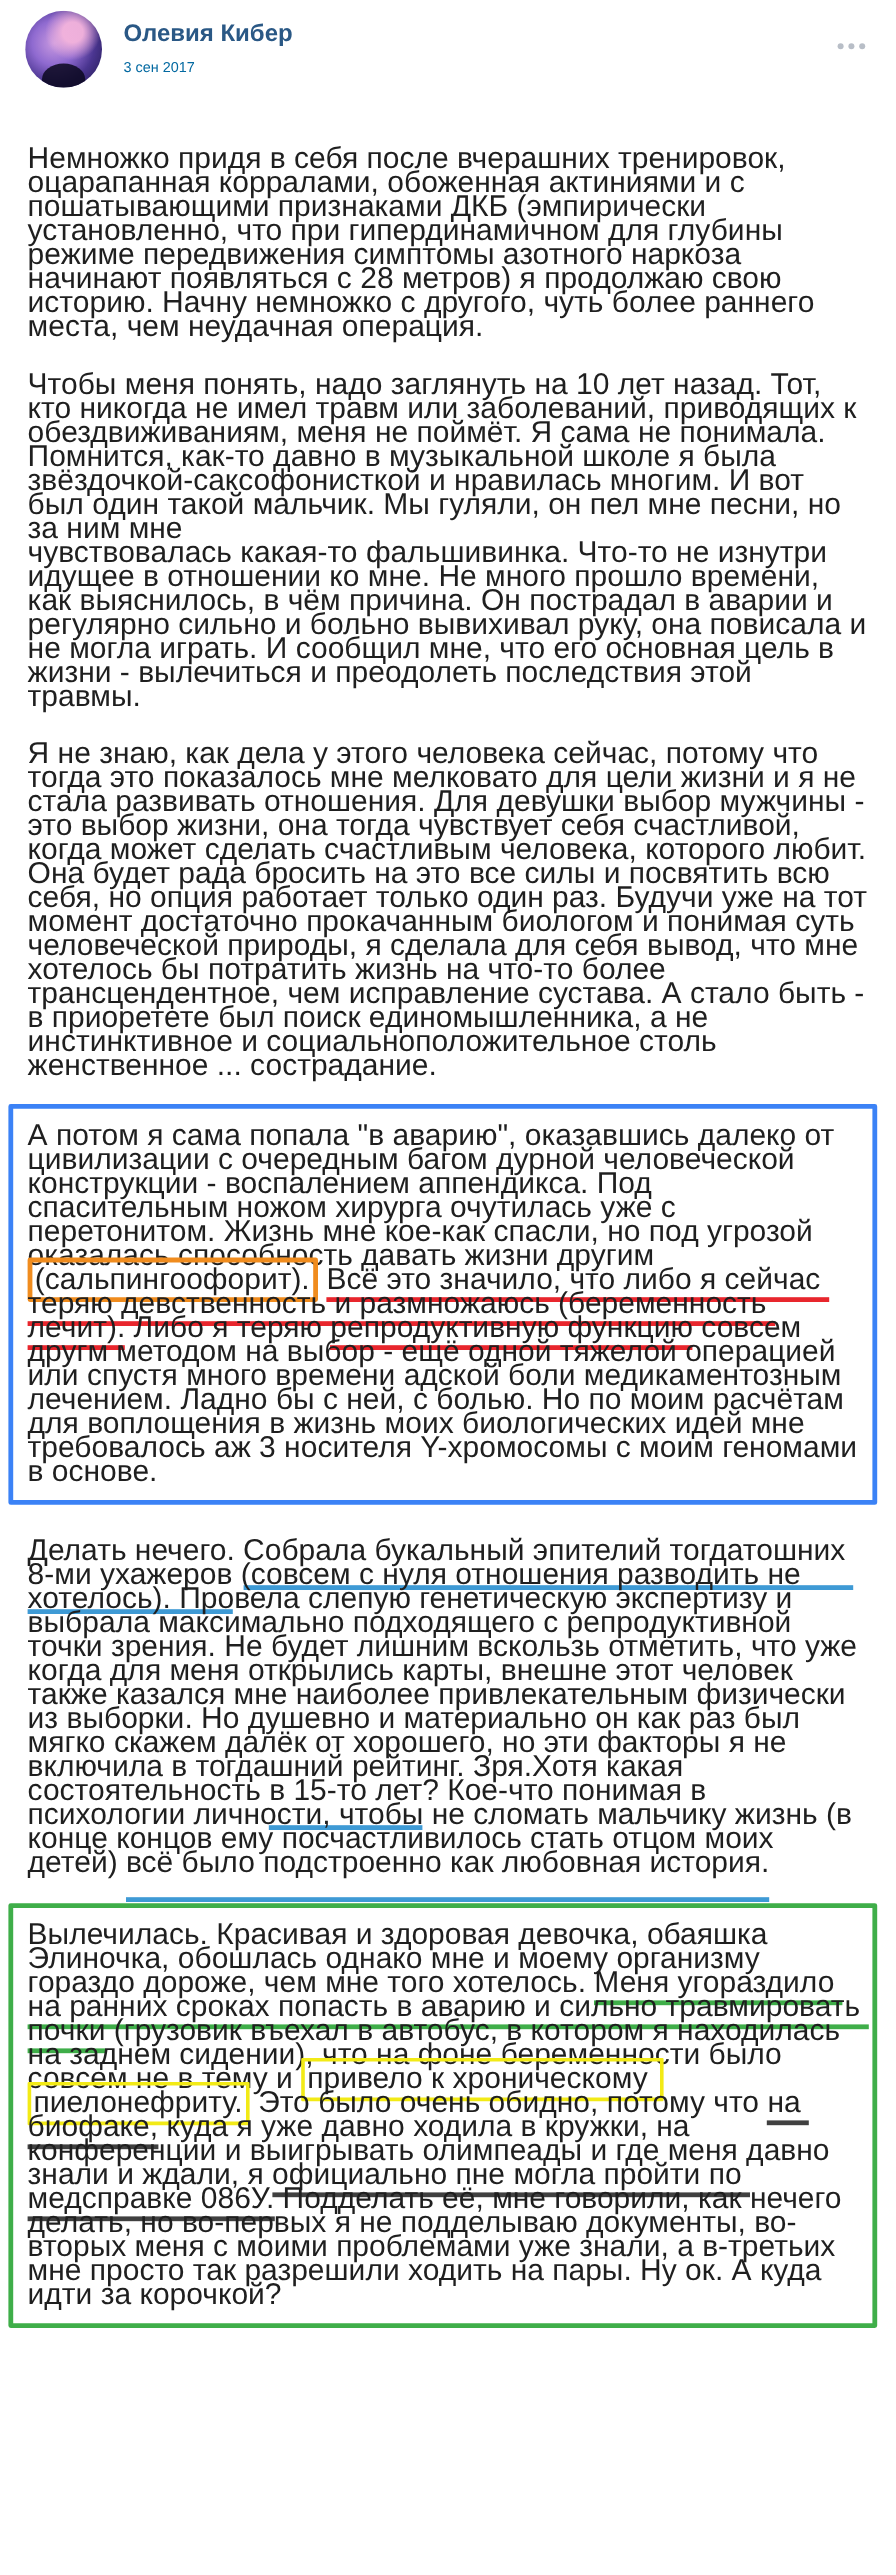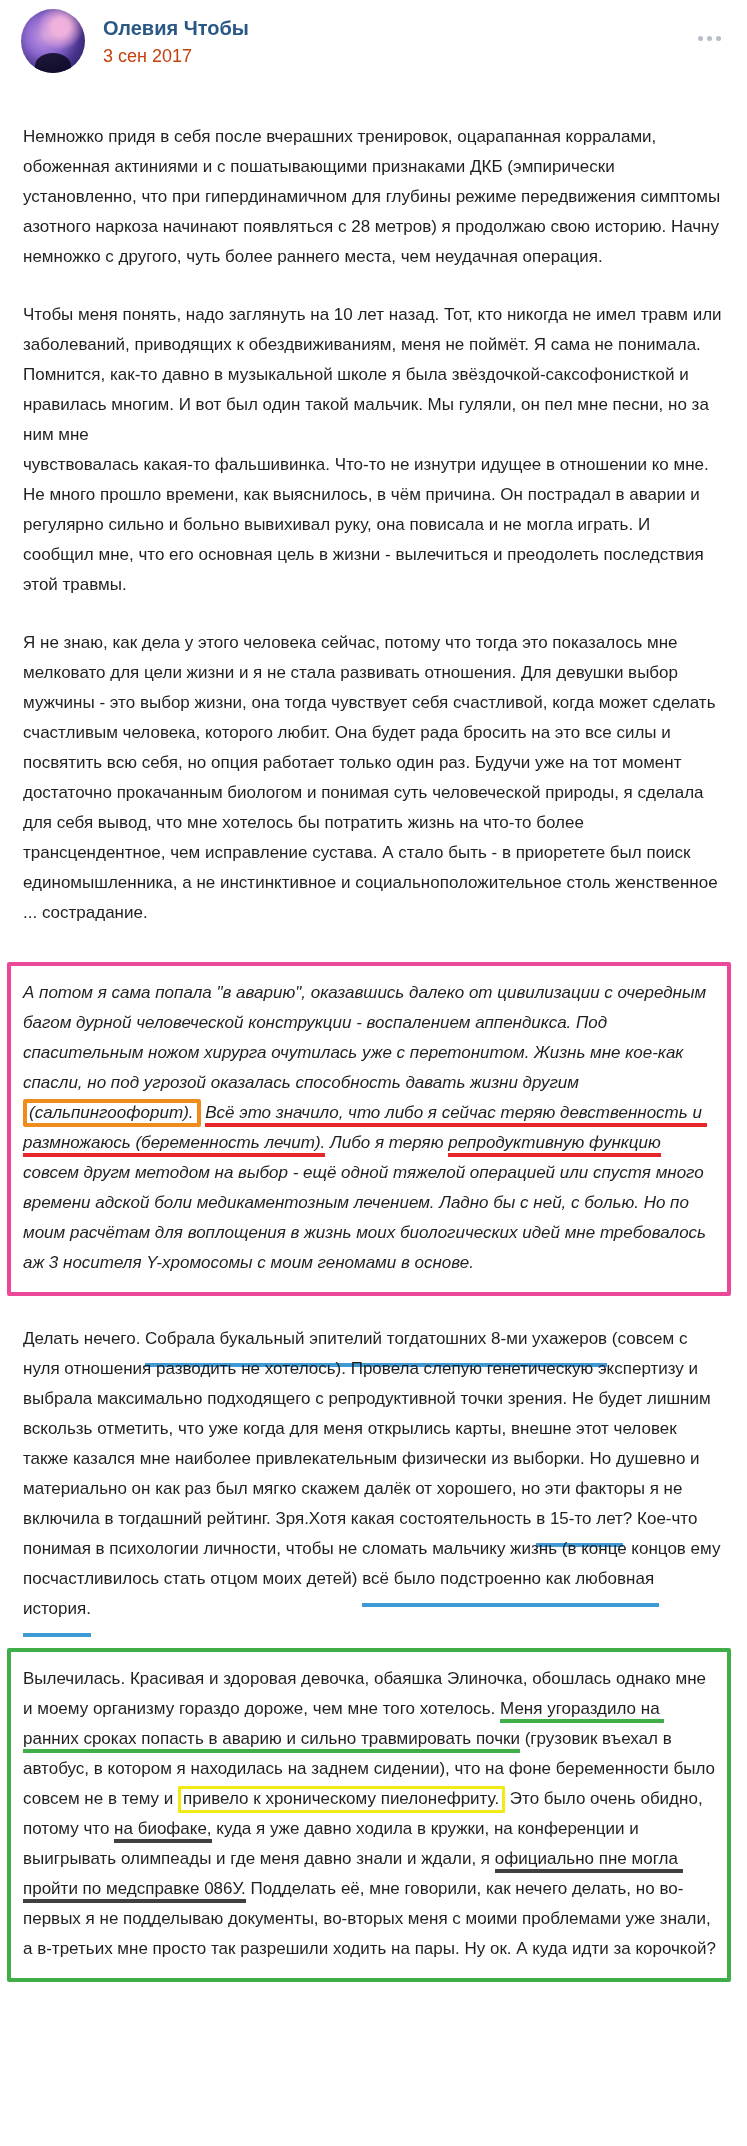--- a/index.html
+++ b/index.html
@@ -22,40 +22,40 @@
       radial-gradient(circle at 62% 28%, rgba(244,180,220,.95) 0 14%, rgba(244,180,220,0) 38%),
       radial-gradient(circle at 38% 42%, #c99ae0 0%, #8f6ad0 34%, #4a3590 62%, #1c1546 100%);
     overflow: hidden;
   }
   .avatar::after{ 
     content:""; position:absolute; left:14px; bottom:-6px; width:36px; height:26px;
     border-radius:50% 50% 0 0; background:rgba(10,8,30,.85);
   }
   .header-texts { padding-left: 82px; padding-top: 6px; }
   .author-name { color: #2a5885; font-weight: bold; font-size: 20px; line-height: 26px; }
-  .post-date { color: #c2410c; font-size: 18px; line-height: 26px; margin-top: 2px; }
+  .post-date { color: #0369a1; font-size: 12px; line-height: 26px; margin-top: 2px; }
   .menu-dots { position: absolute; right: 26px; top: 36px; display: flex; gap: 4px; cursor: pointer; }
   .menu-dots i { width: 5px; height: 5px; border-radius: 50%; background: #b8bec7; }
 
   
   .post-text { padding: 8px 24px 0 23px; }
   .para {
-    font-size: 17px; line-height: 30px;
+    font-size: 25px; line-height: 20px;
     white-space: pre-wrap;
     margin-top: 28px;
     letter-spacing: 0;
   }
   .para:first-child { margin-top: 22px; }
 
   .box-red, .box-green {
     margin-left: -16px; margin-right: -8px;
     padding: 12px 10px 14px 12px;
     border-radius: 2px;
   }
-  .box-red   { border: 4px solid #ec4899; margin-top: 34px; margin-bottom: 6px; font-style: italic; }
+  .box-red   { border: 4px solid #3b82f6; margin-top: 22px; margin-bottom: 6px; }
   .box-green { border: 4px solid #3fae49; margin-top: 24px; margin-bottom: 6px; }
 
   .mark-red-underline    { border-bottom: 4px solid #e8262d; padding-bottom: 1px; }
   .mark-blue-underline   { border-bottom: 4px solid #3e9ad5; padding-bottom: 15px; }
   .mark-green-underline  { border-bottom: 4px solid #3fae49; padding-bottom: 1px; }
   .mark-purple-underline { border-bottom: 4px solid #404040; padding-bottom: 1px; }
   .mark-orange-box {
     border: 4px solid #f08c1e; padding: 0 3px 1px 2px; border-radius: 2px;
     box-decoration-break: clone; -webkit-box-decoration-break: clone;
   }
@@ -65,21 +65,21 @@
   }
 </style>
 </head>
 <body>
 
 <div class="post-card">
 
   <div class="post-header">
     <div class="avatar"></div>
     <div class="header-texts">
-      <div class="author-name">Олевия Чтобы</div>
+      <div class="author-name">Олевия Кибер</div>
       <div class="post-date">3 сен 2017</div>
     </div>
     <div class="menu-dots">
         <i></i>
         <i></i>
         <i></i>
       </div>
   </div>
 
   <div class="post-text" id="post-text">

